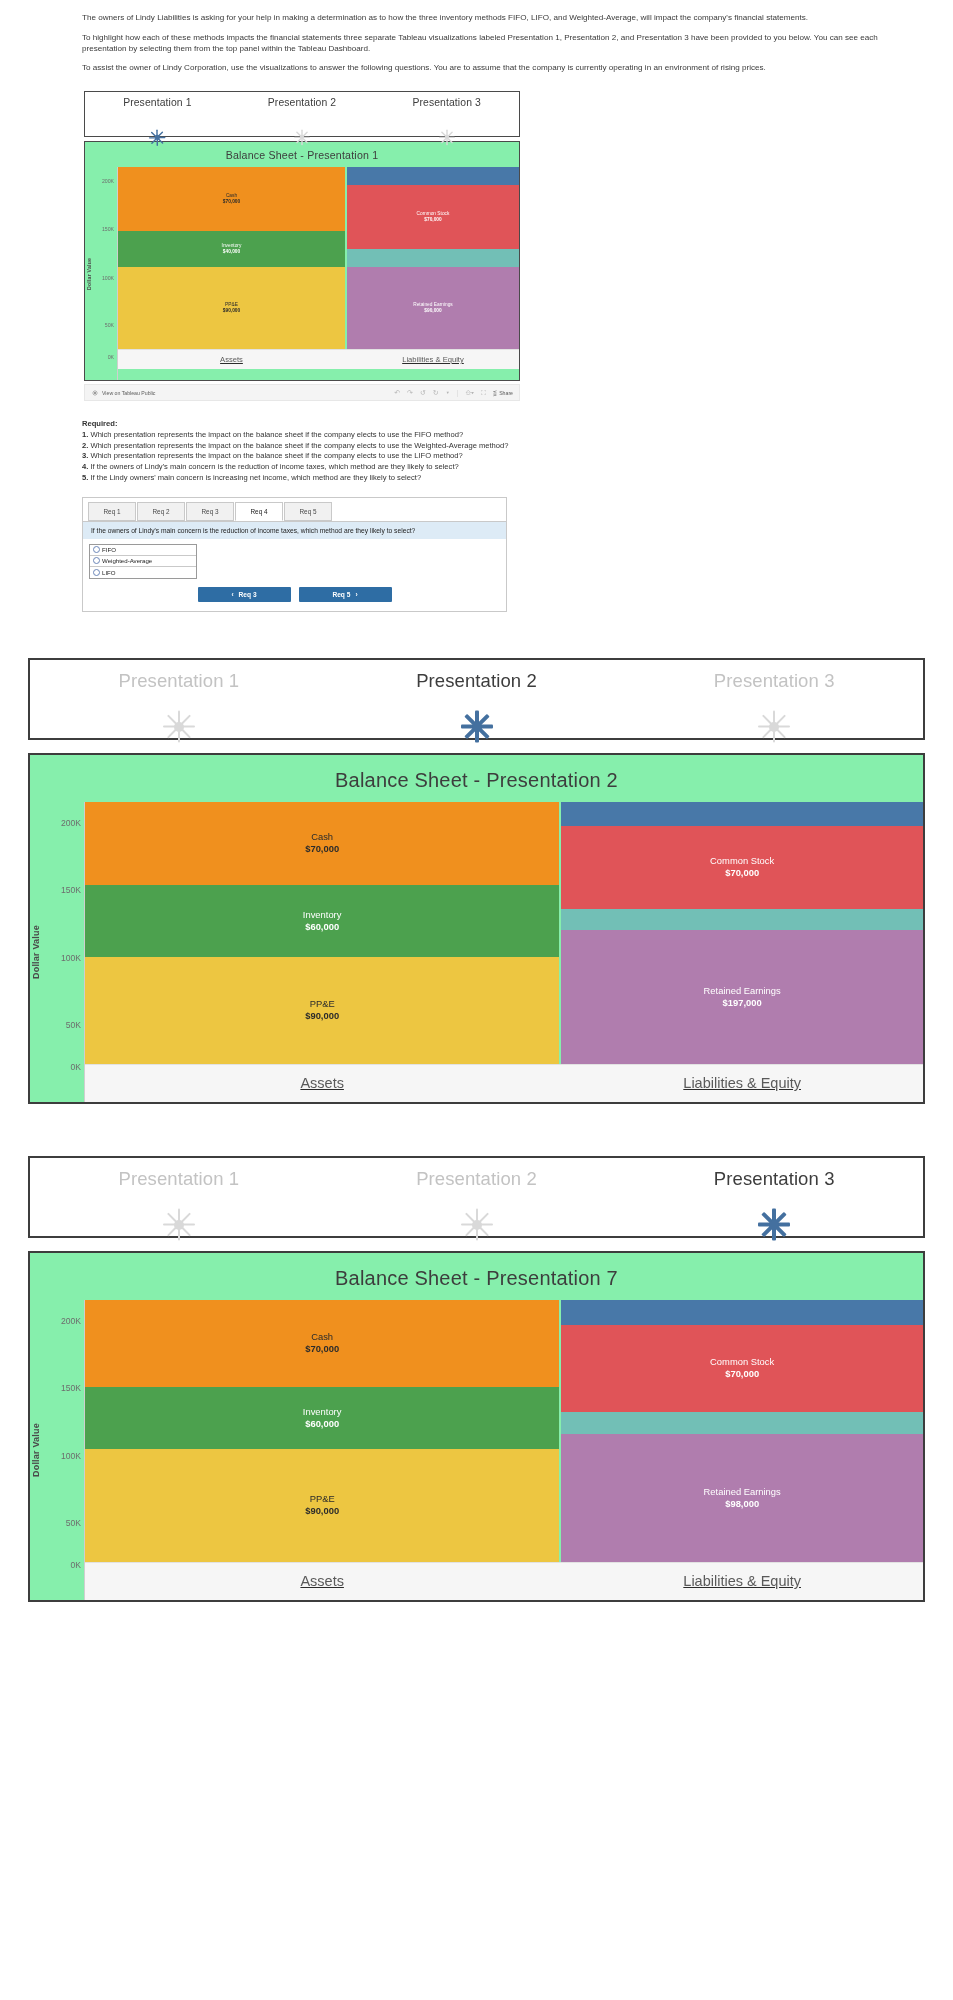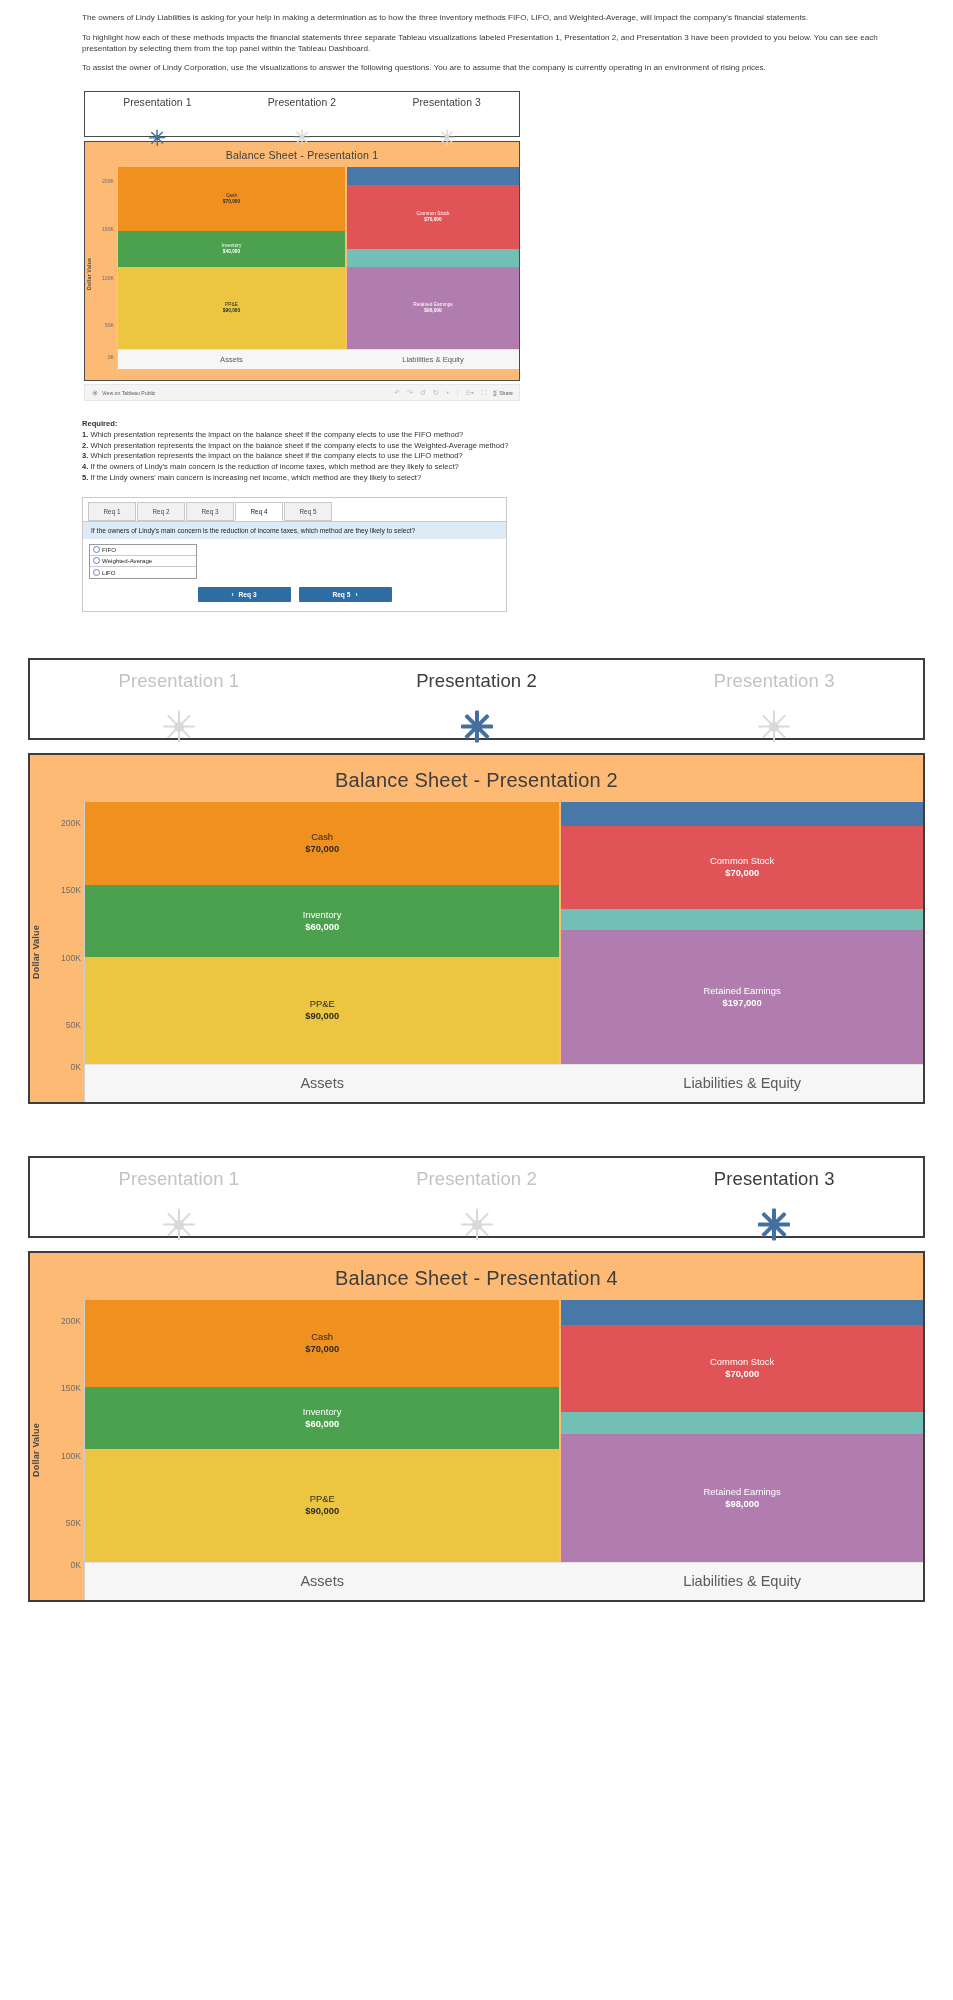--- a/index.html
+++ b/index.html
@@ -75,21 +75,21 @@
   .sun.active { color: #44709f; }
   .sun.active i { width:2.4px; height:10px; margin-left:-1.2px; }
   .sun.active b { width:7px;height:7px;margin:-3.5px 0 0 -3.5px; }
   .sun.faded { color: #d9d9d9; }
   .sun.sm { transform: scale(.72); }
 
   
   .chart-frame {
     border: 1px solid #4a4a4a;
     border-top: none;
-    background: #fdba74;
+    background: #86efac;
   }
   .dash1 .chart-frame { border-top: 1px solid #4a4a4a; margin-top: 4px; }
   .chart-title {
     text-align: center;
     font-size: 10.6px;
     color: #3d3d3d;
     padding: 7px 0 6px 0;
     letter-spacing: .2px;
   }
   .chart-body { display: flex; }
@@ -134,20 +134,21 @@
     text-align: center;
     line-height: 1.3;
     overflow: hidden;
   }
   .seg .nm { font-weight: 400; }
   .seg .vl { font-weight: 700; }
   .x-axis {
     display: flex; gap: 2px;
     background: #f6f6f6;
     border-top: 1px solid #e2e2e2;
+    text-decoration: underline;
   }
   .x-axis .xl {
     text-align: center;
     color: #5a5a5a;
   }
   .x-axis .xl.assets { flex: 0 0 56.6%; }
   .x-axis .xl.liab { flex: 1; }
 
   
   .dash1 .chart-body { height: 213px; }
@@ -636,21 +637,21 @@
             <i></i>
             <i></i>
             <i></i>
             <i></i>
             <b></b>
           </div>
       </div>
     </div>
 
     <div class="chart-frame">
-      <div class="chart-title">Balance Sheet -  Presentation 4</div>
+      <div class="chart-title">Balance Sheet -  Presentation 7</div>
       <div class="chart-body">
         <div class="y-axis-wrap">
           <div class="y-title">Dollar Value</div>
           <div class="y-ticks">
             <span style="top:7%">200K</span>
             <span style="top:29.5%">150K</span>
             <span style="top:52%">100K</span>
             <span style="top:74.5%">50K</span>
             <span style="top:88.5%">0K</span>
           </div>

